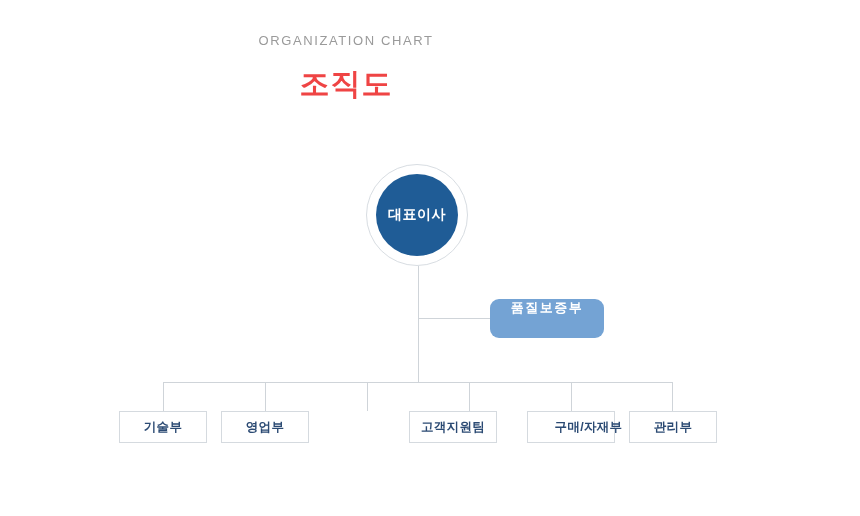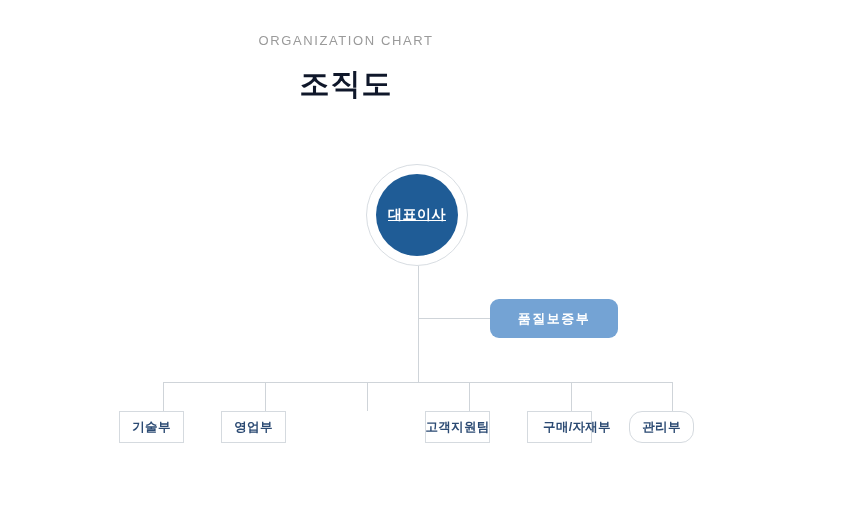--- a/index.html
+++ b/index.html
@@ -34,21 +34,21 @@
     letter-spacing: 1.6px;
     color: #9a9a9a;
     font-weight: 400;
     line-height: 18px;
     white-space: nowrap;
   }
   .title {
     margin-top: 15px;
     font-size: 30px;
     font-weight: 700;
-    color: #0f172a;
+    color: #ef4444;
     letter-spacing: 1px;
     line-height: 38px;
     white-space: nowrap;
   }
 
   
   .wires {
     position: absolute;
     top: 0;
     left: 0;
@@ -79,34 +79,33 @@
     display: flex;
     align-items: center;
     justify-content: center;
   }
   .root-label {
     color: #ffffff;
     font-size: 14px;
     font-weight: 700;
     letter-spacing: 0.5px;
     white-space: nowrap;
-    text-decoration: underline;
   }
 
   
   .staff-box {
     position: absolute;
     left: 490px;
     top: 299px;
-    width: 128px;
+    width: 114px;
     height: 39px;
     background: #74a3d4;
     border-radius: 9px;
     display: flex;
-    align-items: center;
+    align-items: flex-start;
     justify-content: center;
     box-sizing: border-box;
   }
   .staff-label {
     color: #ffffff;
     font-size: 13px;
     font-weight: 700;
     letter-spacing: 1.5px;
     white-space: nowrap;
   }
@@ -115,21 +114,21 @@
   .dept-row {
     position: absolute;
     left: 119px;
     top: 411px;
     width: 620px;
     height: 32px;
   }
   .dept-box {
     position: absolute;
     top: 0;
-    width: 65px;
+    width: 88px;
     height: 32px;
     border: 1px solid #d5dadf;
     background: #ffffff;
     box-sizing: border-box;
     display: flex;
     align-items: center;
     justify-content: center;
   }
   .dept-label {
     color: #2b4a73;
@@ -176,24 +175,24 @@
     <span class="staff-label">품질보증부</span>
   </div>
 
   <div class="dept-row">
     <div class="dept-box" style="left:0px;">
       <span class="dept-label">기술부</span>
     </div>
     <div class="dept-box" style="left:102px;text-align:right;">
       <span class="dept-label">영업부</span>
     </div>
-    <div class="dept-box" style="left:306px;">
+    <div class="dept-box" style="left:290px;">
       <span class="dept-label">고객지원팀</span>
     </div>
     <div class="dept-box" style="left:408px;padding-left:35px;">
       <span class="dept-label">구매/자재부</span>
     </div>
-    <div class="dept-box" style="left:510px;border-radius:13px;">
+    <div class="dept-box" style="left:510px;">
       <span class="dept-label">관리부</span>
     </div>
   </div>
 
 </div>
 
 </body></html>

